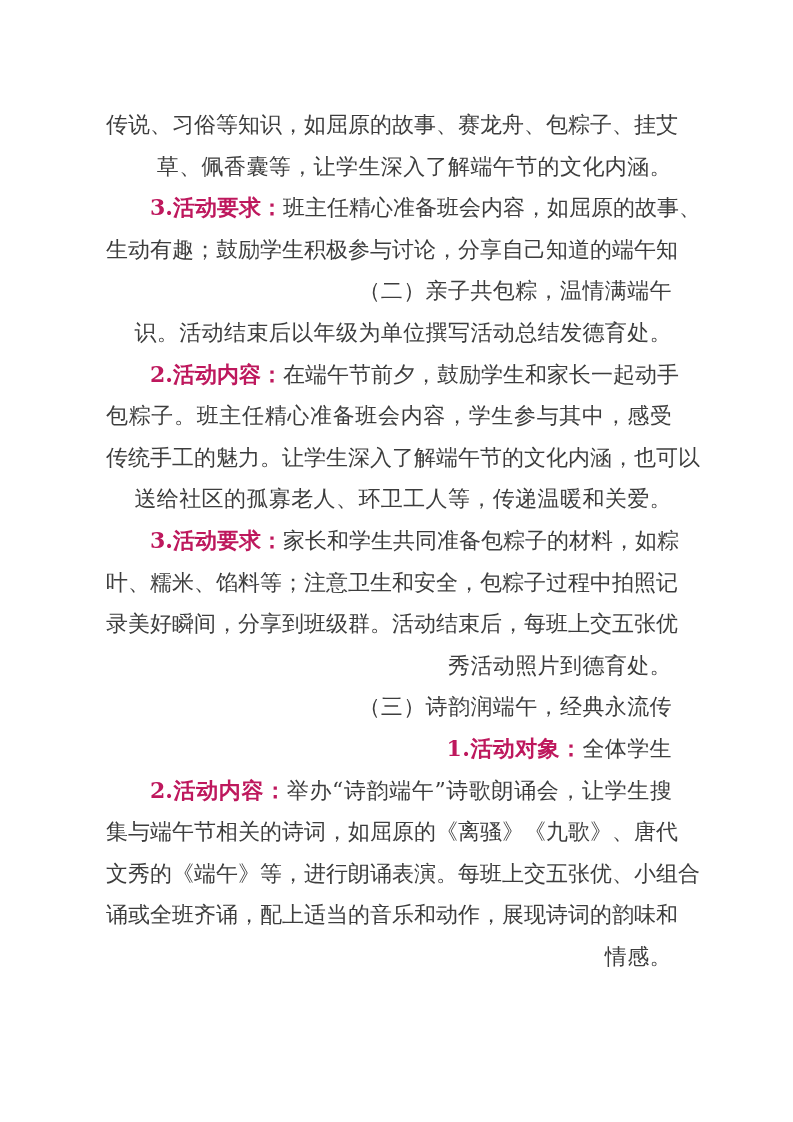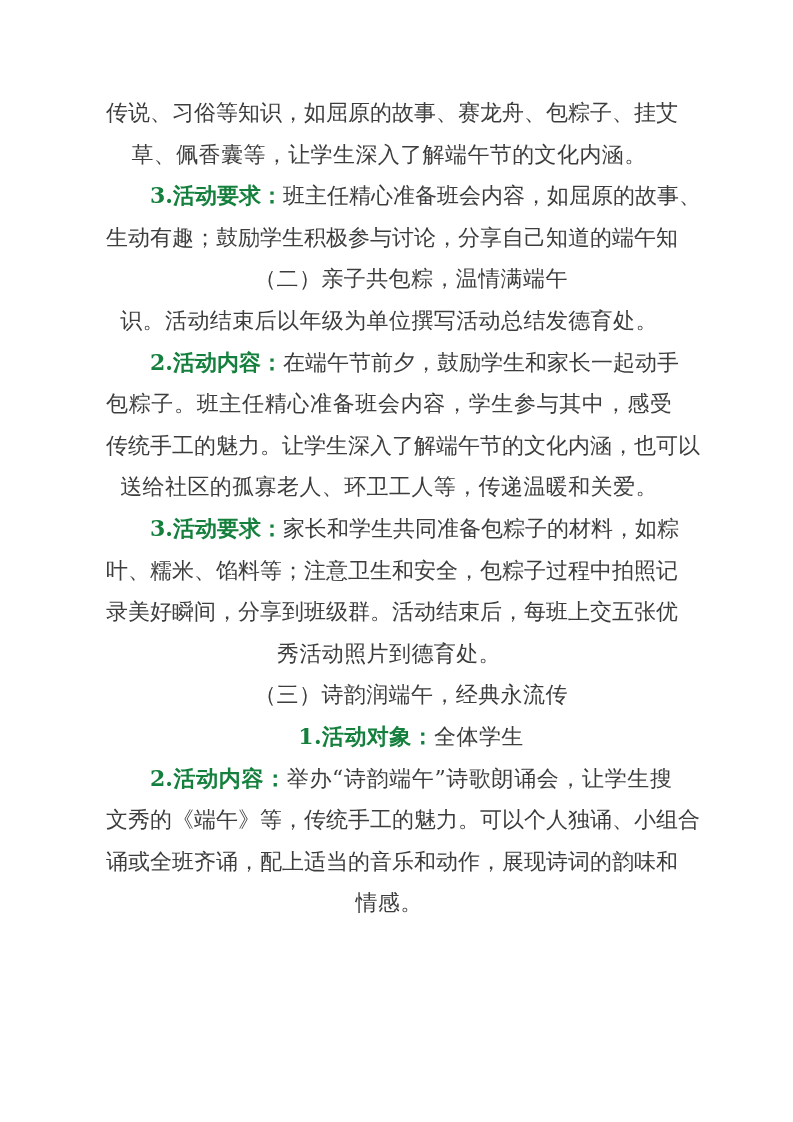--- a/index.html
+++ b/index.html
@@ -11,47 +11,47 @@
     position: relative;
     width: 793px;
     height: 1122px;
     background: #ffffff;
     overflow: hidden;
     font-family: "DejaVu Serif", "Liberation Serif", serif;
   }
   .content {
     position: absolute;
     left: 106px;
-    top: 92px;
+    top: 104px;
     width: 566px;
     color: #3d3d3d;
     font-size: 22px;
   }
   .line {
     height: 41.6px;
     line-height: 41.6px;
     white-space: nowrap;
-    text-align: center;
+    text-align: right;
     letter-spacing: 0.4px;
   }
   .line.justify {
     text-align: justify;
     text-align-last: justify;
     text-justify: inter-character;
     letter-spacing: 0;
   }
   .line.indent {
     text-indent: 44px;
   }
   .run {
     font-weight: 400;
   }
   .run.bold {
     font-weight: 700;
-    color: #15803d;
+    color: #be185d;
   }
 </style>
 </head>
 <body>
 
 <div class="page">
   <div class="content" id="doc-content">
       <div class="line justify"><span class="run">传说、习俗等知识，如屈原的故事、赛龙舟、包粽子、挂艾</span></div>
       <div class="line"><span class="run">草、佩香囊等，让学生深入了解端午节的文化内涵。</span></div>
       <div class="line justify indent"><span class="run bold">3.活动要求：</span><span class="run">班主任精心准备班会内容，如屈原的故事、</span></div>
@@ -62,17 +62,18 @@
       <div class="line justify"><span class="run">包粽子。班主任精心准备班会内容，学生参与其中，感受</span></div>
       <div class="line justify"><span class="run">传统手工的魅力。让学生深入了解端午节的文化内涵，也可以</span></div>
       <div class="line"><span class="run">送给社区的孤寡老人、环卫工人等，传递温暖和关爱。</span></div>
       <div class="line justify indent"><span class="run bold">3.活动要求：</span><span class="run">家长和学生共同准备包粽子的材料，如粽</span></div>
       <div class="line justify"><span class="run">叶、糯米、馅料等；注意卫生和安全，包粽子过程中拍照记</span></div>
       <div class="line justify"><span class="run">录美好瞬间，分享到班级群。活动结束后，每班上交五张优</span></div>
       <div class="line"><span class="run">秀活动照片到德育处。</span></div>
       <div class="line indent"><span class="run">（三）诗韵润端午，经典永流传</span></div>
       <div class="line indent"><span class="run bold">1.活动对象：</span><span class="run">全体学生</span></div>
       <div class="line justify indent"><span class="run bold">2.活动内容：</span><span class="run">举办“诗韵端午”诗歌朗诵会，让学生搜</span></div>
-      <div class="line justify"><span class="run">文秀的《端午》等，传统手工的魅力。可以个人独诵、小组合</span></div>
+      <div class="line justify"><span class="run">集与端午节相关的诗词，如屈原的《离骚》《九歌》、唐代</span></div>
+      <div class="line justify"><span class="run">文秀的《端午》等，进行朗诵表演。每班上交五张优、小组合</span></div>
       <div class="line justify"><span class="run">诵或全班齐诵，配上适当的音乐和动作，展现诗词的韵味和</span></div>
       <div class="line"><span class="run">情感。</span></div>
     </div>
 </div>
 
 </body></html>

